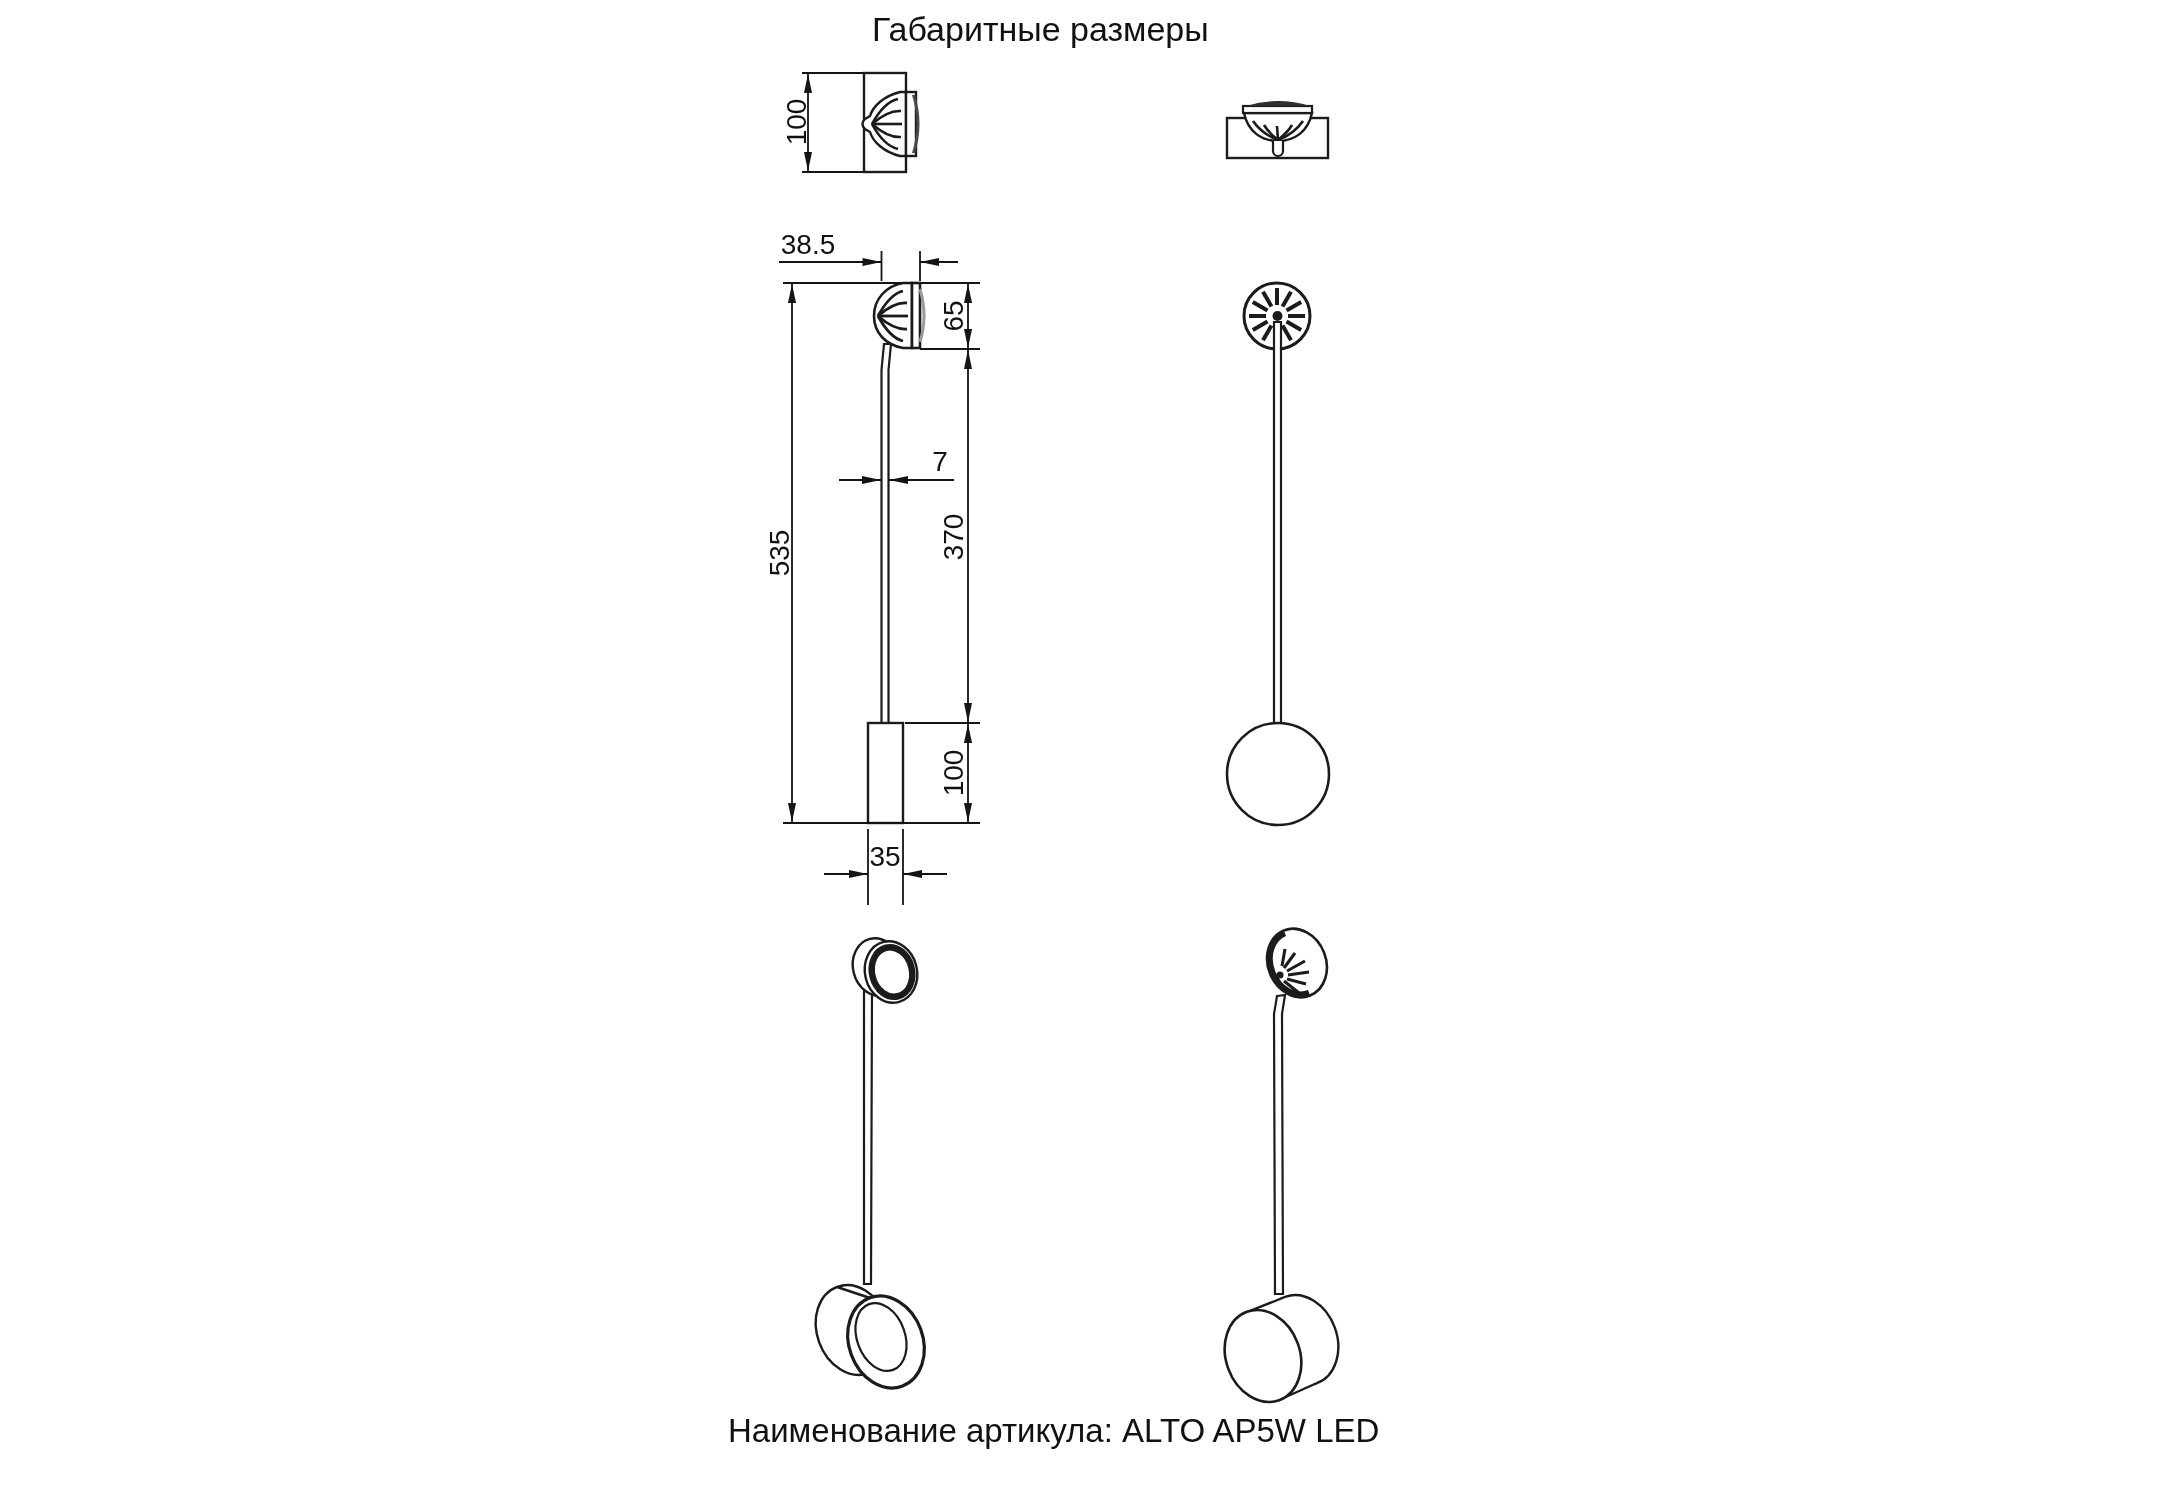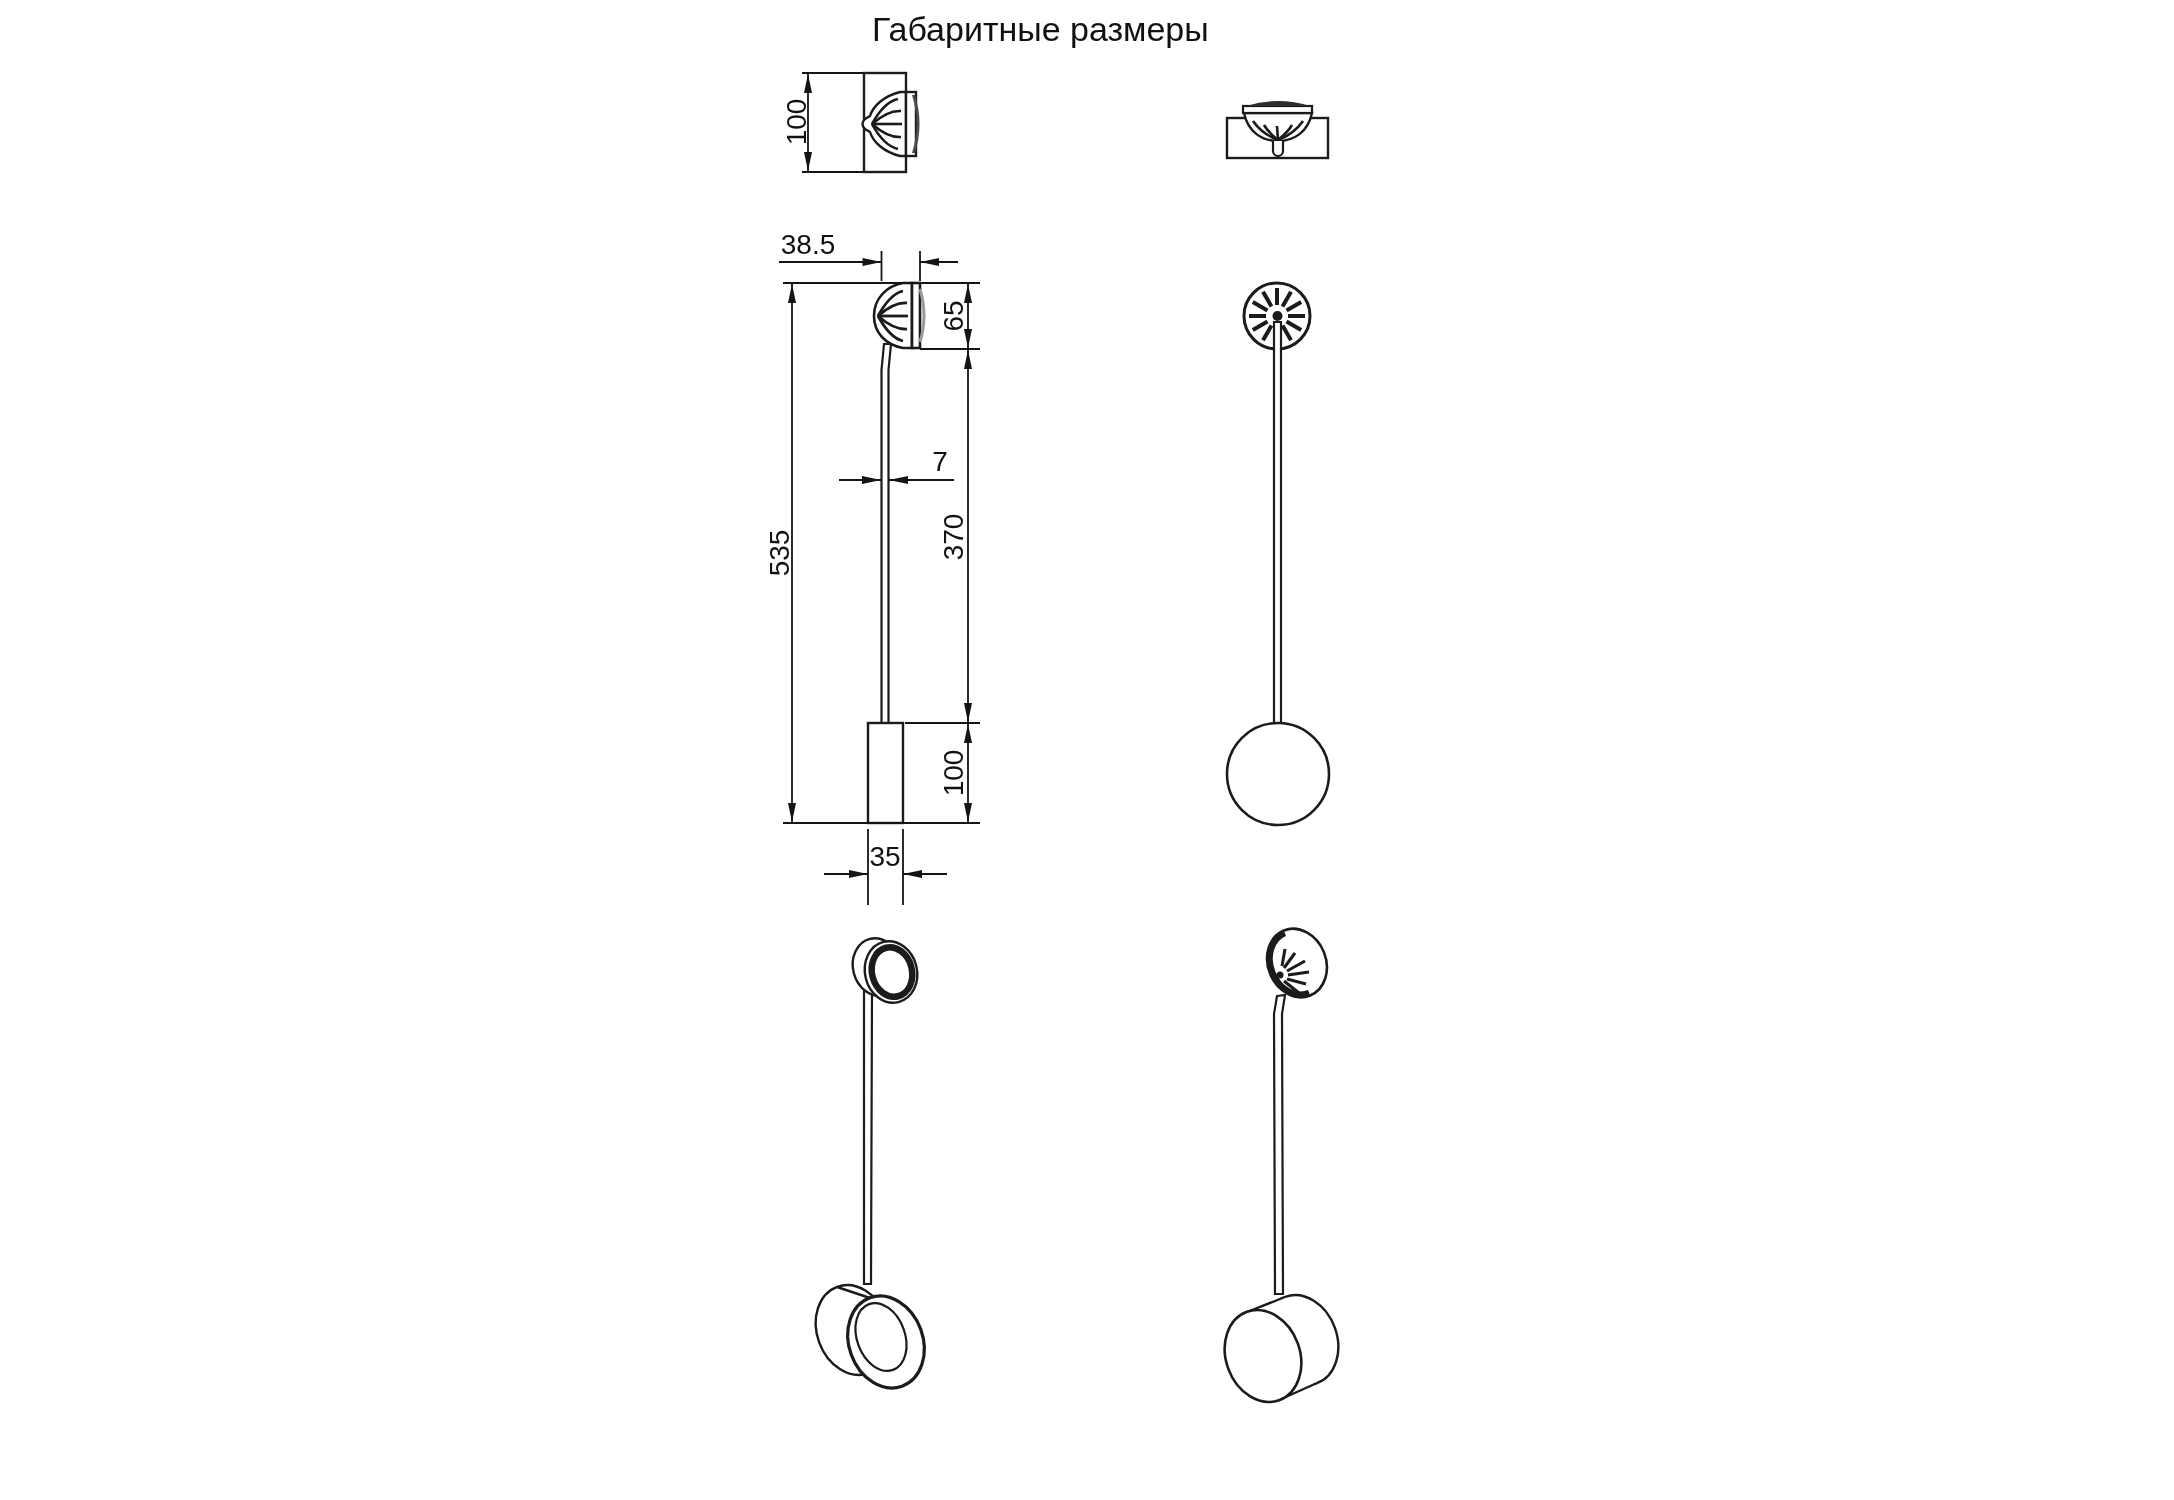--- a/index.html
+++ b/index.html
@@ -171,14 +171,15 @@
       </g>
       <circle cx="1280" cy="975" r="3.5" fill="#1b1b1b"></circle>
       <ellipse class="outline" cx="1301" cy="1340" rx="36" ry="46" transform="rotate(-20 1301 1340)"></ellipse>
       <polygon points="1247,1312 1285,1297 1317,1383 1279,1400" fill="#ffffff"></polygon>
       <path class="dim" style="stroke:#1b1b1b;stroke-width:2.4px" d="M1247,1312 L1285,1297"></path>
       <path class="dim" style="stroke:#1b1b1b;stroke-width:2.4px" d="M1279,1400 L1317,1383"></path>
       <ellipse class="outline" style="stroke-width:2.6px" cx="1263" cy="1356" rx="37" ry="47" transform="rotate(-20 1263 1356)"></ellipse>
     </g>
   </svg>
 
+  <div id="footer" class="caption">Наименование артикула: ALTO AP5W LED</div>
 
 </div>
 
 </body></html>

